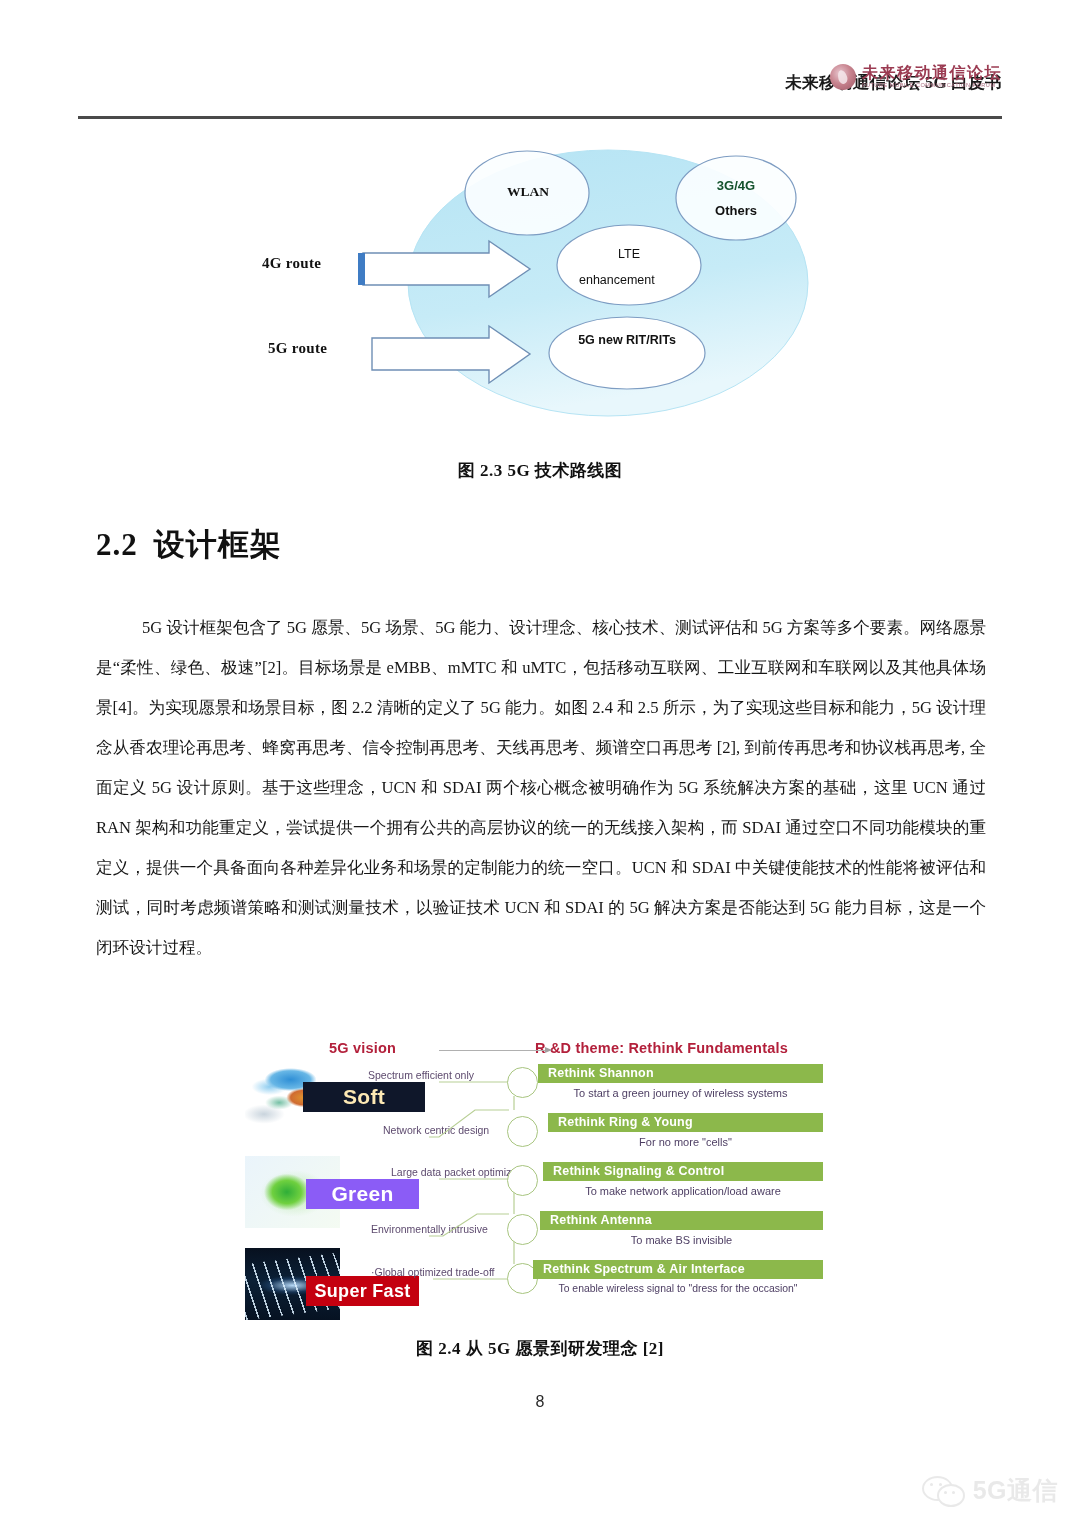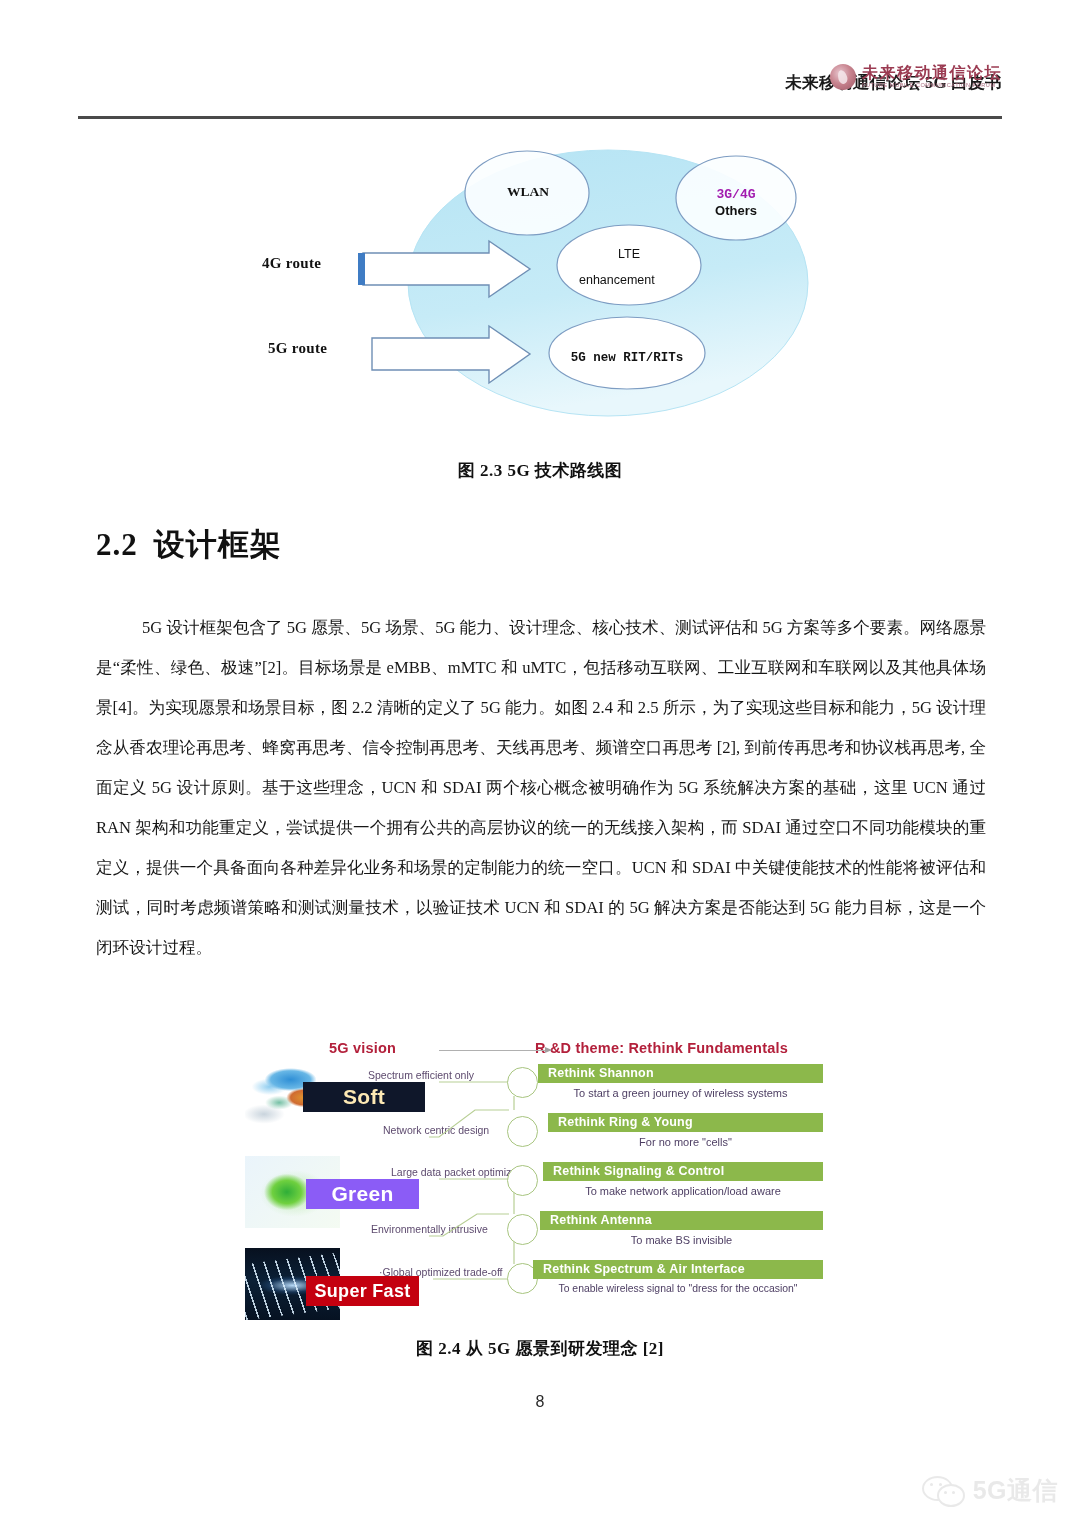--- a/index.html
+++ b/index.html
@@ -216,21 +216,21 @@
     position: absolute;
     font-family: "Liberation Sans", sans-serif;
     font-size: 10.5px;
     color: #5d4a6e;
     white-space: nowrap;
   }
   .vn1 { left: 125px; top: 33px; }
   .vn2 { left: 140px; top: 88px; }
   .vn3 { left: 148px; top: 130px; }
   .vn4 { left: 128px; top: 187px; }
-  .vn5 { left: 128px; top: 230px; margin-left: 8px; }
+  .vn5 { left: 128px; top: 230px; }
 
   .rd-row { position: absolute; left: 295px; width: 285px; }
   .rd-bar {
     height: 19px;
     line-height: 19px;
     padding-left: 10px;
     font-family: "Liberation Sans", sans-serif;
     font-size: 12.5px;
     font-weight: 700;
     color: #ffffff;
@@ -342,25 +342,25 @@
       <ellipse cx="287" cy="58" rx="62" ry="42" fill="#fbfeff" fill-opacity="0.92" stroke="#7d9cc2" stroke-width="1.2"></ellipse>
       <ellipse cx="496" cy="63" rx="60" ry="42" fill="#fbfeff" fill-opacity="0.92" stroke="#7d9cc2" stroke-width="1.2"></ellipse>
       <ellipse cx="389" cy="130" rx="72" ry="40" fill="#ffffff" stroke="#7d9cc2" stroke-width="1.2"></ellipse>
       <ellipse cx="387" cy="218" rx="78" ry="36" fill="#ffffff" stroke="#7d9cc2" stroke-width="1.2"></ellipse>
     </svg>
 
     <div style="position:absolute;left:22px;top:120px;font-size:15px;font-weight:700;color:#111;font-family:'Liberation Serif',serif;letter-spacing:.3px">4G route</div>
     <div style="position:absolute;left:28px;top:205px;font-size:15px;font-weight:700;color:#111;font-family:'Liberation Serif',serif;letter-spacing:.3px">5G route</div>
 
     <div style="position:absolute;left:258px;top:49px;width:60px;text-align:center;font-size:13.5px;font-weight:700;color:#111;font-family:'Liberation Serif',serif">WLAN</div>
-    <div style="position:absolute;left:466px;top:52px;width:60px;text-align:center;font-size:13px;font-weight:700;color:#a21caf;font-family:Liberation Mono, monospace">3G/4G</div>
+    <div style="position:absolute;left:466px;top:43px;width:60px;text-align:center;font-size:13px;font-weight:700;color:#14532d;font-family:Liberation Sans, sans-serif">3G/4G</div>
     <div style="position:absolute;left:466px;top:68px;width:60px;text-align:center;font-size:13px;font-weight:700;color:#111;font-family:'Liberation Sans',sans-serif">Others</div>
     <div style="position:absolute;left:349px;top:112px;width:80px;text-align:center;font-size:12.5px;color:#111;font-family:'Liberation Sans',sans-serif">LTE</div>
     <div style="position:absolute;left:339px;top:138px;width:100px;font-size:12.5px;color:#111;font-family:'Liberation Sans',sans-serif">enhancement</div>
-    <div style="position:absolute;left:327px;top:216px;width:120px;text-align:center;font-size:12.5px;font-weight:700;color:#111;font-family:Liberation Mono, monospace">5G new RIT/RITs</div>
+    <div style="position:absolute;left:327px;top:198px;width:120px;text-align:center;font-size:12.5px;font-weight:700;color:#111;font-family:Liberation Sans, sans-serif">5G new RIT/RITs</div>
   </div>
 
   <div class="fig-caption" id="cap23">图 2.3 5G 技术路线图</div>
 
   <div class="sec-heading">
     <span class="sec-num">2.2</span><span>设计框架</span>
   </div>
 
   <div class="body-para"><span class="indent"></span><span>5G 设计框架包含了 5G 愿景、5G 场景、5G 能力、设计理念、核心技术、测试评估和 5G 方案等多个要素。网络愿景是“柔性、绿色、极速”[2]。目标场景是 eMBB、mMTC 和 uMTC，包括移动互联网、工业互联网和车联网以及其他具体场景[4]。为实现愿景和场景目标，图 2.2 清晰的定义了 5G 能力。如图 2.4 和 2.5 所示，为了实现这些目标和能力，5G 设计理念从香农理论再思考、蜂窝再思考、信令控制再思考、天线再思考、频谱空口再思考 [2], 到前传再思考和协议栈再思考, 全面定义 5G 设计原则。基于这些理念，UCN 和 SDAI 两个核心概念被明确作为 5G 系统解决方案的基础，这里 UCN 通过 RAN 架构和功能重定义，尝试提供一个拥有公共的高层协议的统一的无线接入架构，而 SDAI 通过空口不同功能模块的重定义，提供一个具备面向各种差异化业务和场景的定制能力的统一空口。UCN 和 SDAI 中关键使能技术的性能将被评估和测试，同时考虑频谱策略和测试测量技术，以验证技术 UCN 和 SDAI 的 5G 解决方案是否能达到 5G 能力目标，这是一个闭环设计过程。</span></div>
 

